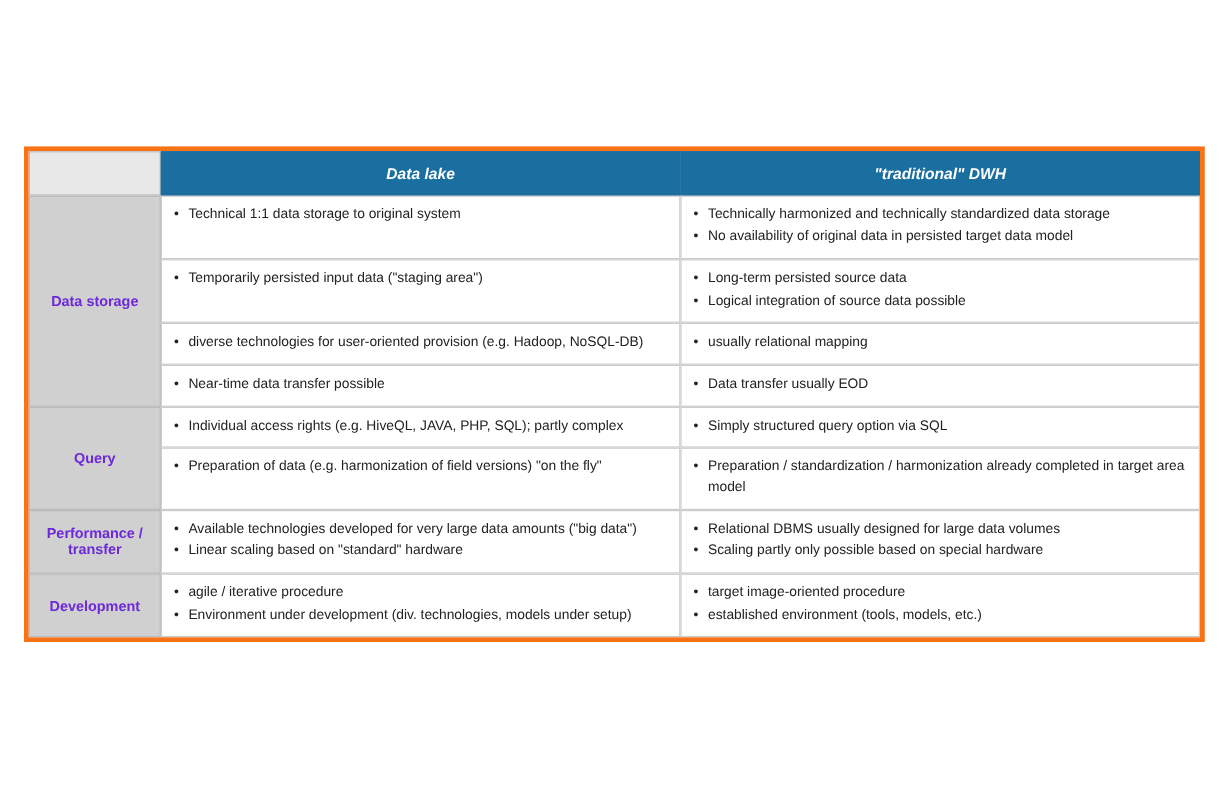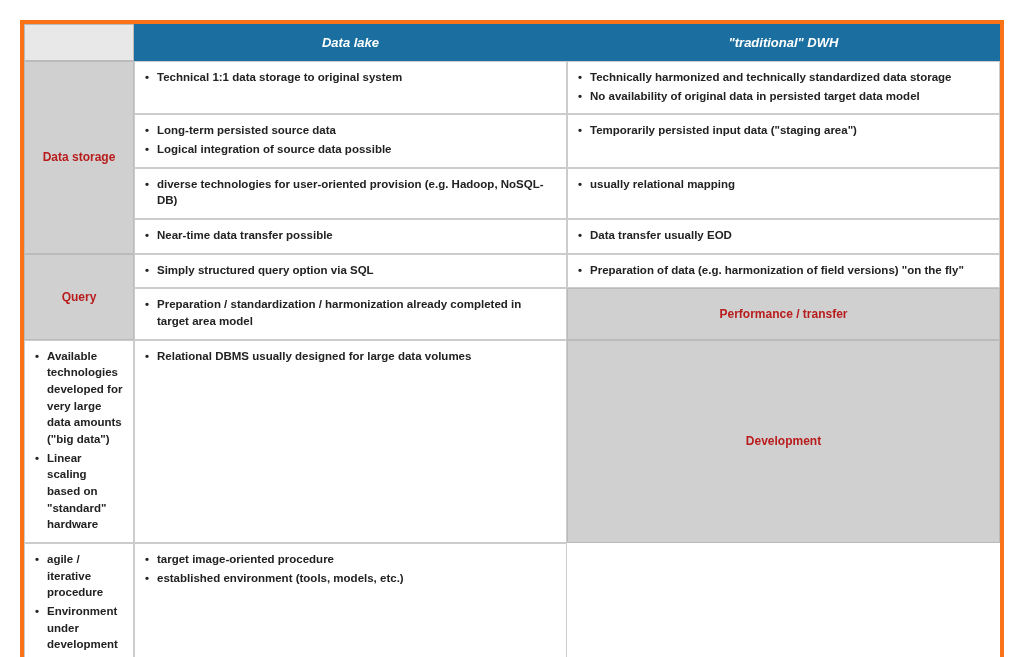--- a/index.html
+++ b/index.html
@@ -35,42 +35,41 @@
       font-size: 13px;
       text-align: center;
       padding: 10px 8px;
       border: 1px solid #1a6fa0;
     }
     
     .row-label {
       background: #d0d0d0;
       font-weight: bold;
       font-size: 12px;
-      color: #b91c1c;
+      color: #6d28d9;
       display: flex;
       align-items: center;
       justify-content: center;
       text-align: center;
       padding: 8px 6px;
       border: 1px solid #bbb;
     }
     
     .content-cell {
       border: 1px solid #ccc;
       padding: 7px 10px;
       vertical-align: top;
       font-size: 11.5px;
       line-height: 1.45;
       color: #222;
     }
     .content-cell ul {
       list-style: none;
       padding: 0;
       margin: 0;
-      font-weight: bold;
     }
     .content-cell ul li {
       padding-left: 12px;
       position: relative;
       margin-bottom: 2px;
     }
     .content-cell ul li::before {
       content: "•";
       position: absolute;
       left: 0;
@@ -91,27 +90,27 @@
         </ul>
       </div>
       <div class="content-cell">
         <ul>
           <li>Technically harmonized and technically standardized data storage</li>
           <li>No availability of original data in persisted target data model</li>
         </ul>
       </div>
       <div class="content-cell">
         <ul>
-          <li>Long-term persisted source data</li>
-          <li>Logical integration of source data possible</li>
+          <li>Temporarily persisted input data ("staging area")</li>
         </ul>
       </div>
       <div class="content-cell">
         <ul>
-          <li>Temporarily persisted input data ("staging area")</li>
+          <li>Long-term persisted source data</li>
+          <li>Logical integration of source data possible</li>
         </ul>
       </div>
       <div class="content-cell">
         <ul>
           <li>diverse technologies for user-oriented provision (e.g. Hadoop, NoSQL-DB)</li>
         </ul>
       </div>
       <div class="content-cell">
         <ul>
           <li>usually relational mapping</li>
@@ -123,20 +122,25 @@
         </ul>
       </div>
       <div class="content-cell">
         <ul>
           <li>Data transfer usually EOD</li>
         </ul>
       </div>
       <div class="row-label" style="grid-row: span 2;">Query</div>
       <div class="content-cell">
         <ul>
+          <li>Individual access rights (e.g. HiveQL, JAVA, PHP, SQL); partly complex</li>
+        </ul>
+      </div>
+      <div class="content-cell">
+        <ul>
           <li>Simply structured query option via SQL</li>
         </ul>
       </div>
       <div class="content-cell">
         <ul>
           <li>Preparation of data (e.g. harmonization of field versions) "on the fly"</li>
         </ul>
       </div>
       <div class="content-cell">
         <ul>
@@ -146,20 +150,21 @@
       <div class="row-label">Performance / transfer</div>
       <div class="content-cell">
         <ul>
           <li>Available technologies developed for very large data amounts ("big data")</li>
           <li>Linear scaling based on "standard" hardware</li>
         </ul>
       </div>
       <div class="content-cell">
         <ul>
           <li>Relational DBMS usually designed for large data volumes</li>
+          <li>Scaling partly only possible based on special hardware</li>
         </ul>
       </div>
       <div class="row-label">Development</div>
       <div class="content-cell">
         <ul>
           <li>agile / iterative procedure</li>
           <li>Environment under development (div. technologies, models under setup)</li>
         </ul>
       </div>
       <div class="content-cell">

